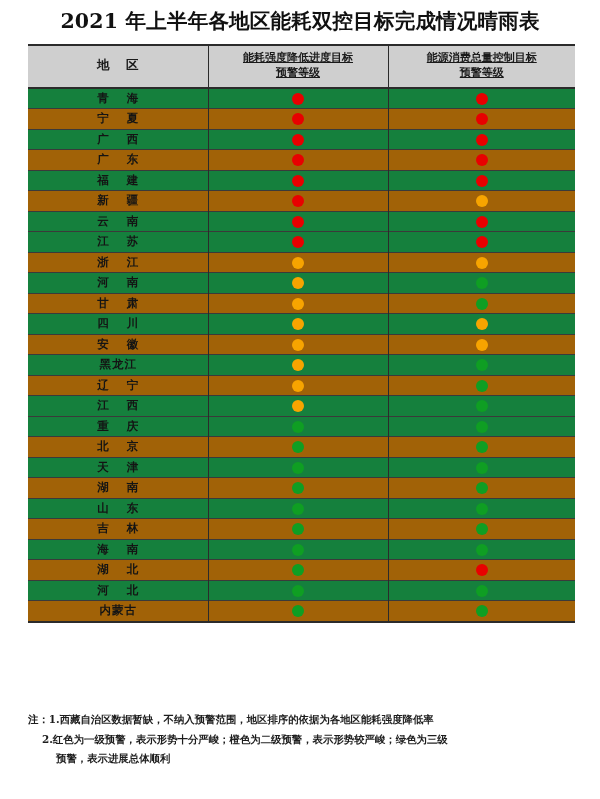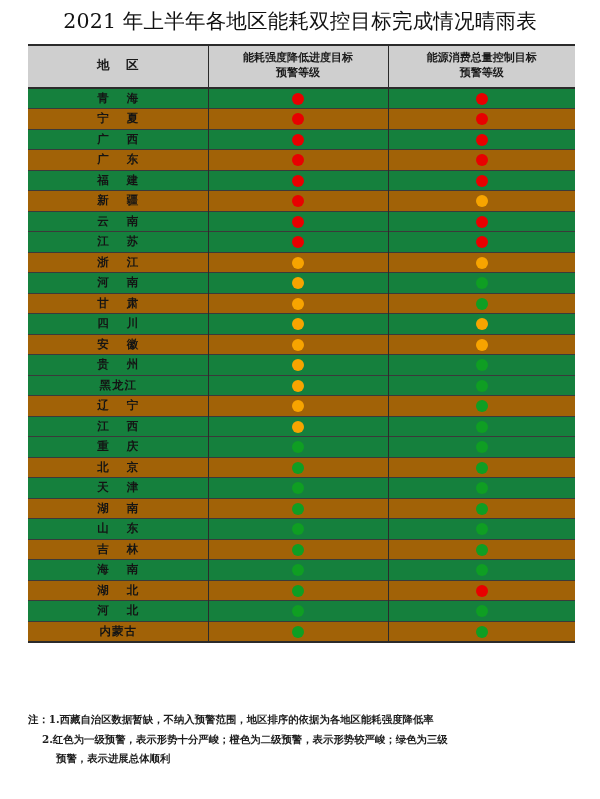--- a/index.html
+++ b/index.html
@@ -9,21 +9,21 @@
     background:#ffffff;
     font-family:"DejaVu Sans","Liberation Sans",sans-serif;
     color:#1a1a1a;
     overflow:hidden;
     position:relative;
   }
   #title{
     position:absolute;left:0;top:7px;width:600px;
     text-align:center;
     font-family:"DejaVu Serif","Liberation Serif",serif;
-    font-weight:normal;
+    font-weight:bold;
     font-size:20.5px;
     letter-spacing:0.2px;
     color:#111;
     white-space:nowrap;
   }
   #table-wrap{
     position:absolute;left:28px;top:44px;width:547px;
     border-top:2.2px solid #2b2b2b;
     border-bottom:2.2px solid #2b2b2b;
     box-sizing:border-box;
@@ -47,21 +47,21 @@
     color:#1a1a1a;
     padding:5px 2px 6px 2px;
     vertical-align:middle;
     text-align:center;
   }
   thead th.region-head{
     font-size:12.5px;
     letter-spacing:6px;
     text-indent:6px;
   }
-  thead th.divider{border-left:1.6px solid #2b2b2b;}
+  thead th.divider{border-left:1.6px solid #2b2b2b;text-decoration:underline;}
 
   tbody td{
     height:19.5px;
     padding:0;
     border-top:1.3px solid #3a3a3a;
     font-family:"DejaVu Serif","Liberation Serif",serif;
     font-weight:bold;
     font-size:11.5px;
     text-align:center;
     vertical-align:middle;
@@ -182,25 +182,20 @@
           <td><span class="region-name">四  川</span></td>
           <td class="divider"><span class="dot" style="background: rgb(247, 164, 0);"></span></td>
           <td class="divider"><span class="dot" style="background: rgb(247, 164, 0);"></span></td>
         </tr>
         <tr class="even">
           <td><span class="region-name">安  徽</span></td>
           <td class="divider"><span class="dot" style="background: rgb(247, 164, 0);"></span></td>
           <td class="divider"><span class="dot" style="background: rgb(247, 164, 0);"></span></td>
         </tr>
         <tr class="odd">
-          <td><span class="region-name">贵  州</span></td>
-          <td class="divider"><span class="dot" style="background: rgb(247, 164, 0);"></span></td>
-          <td class="divider"><span class="dot" style="background: rgb(15, 158, 35);"></span></td>
-        </tr>
-        <tr class="odd">
           <td><span class="region-name wide">黑龙江</span></td>
           <td class="divider"><span class="dot" style="background: rgb(247, 164, 0);"></span></td>
           <td class="divider"><span class="dot" style="background: rgb(15, 158, 35);"></span></td>
         </tr>
         <tr class="even">
           <td><span class="region-name">辽  宁</span></td>
           <td class="divider"><span class="dot" style="background: rgb(247, 164, 0);"></span></td>
           <td class="divider"><span class="dot" style="background: rgb(15, 158, 35);"></span></td>
         </tr>
         <tr class="odd">

